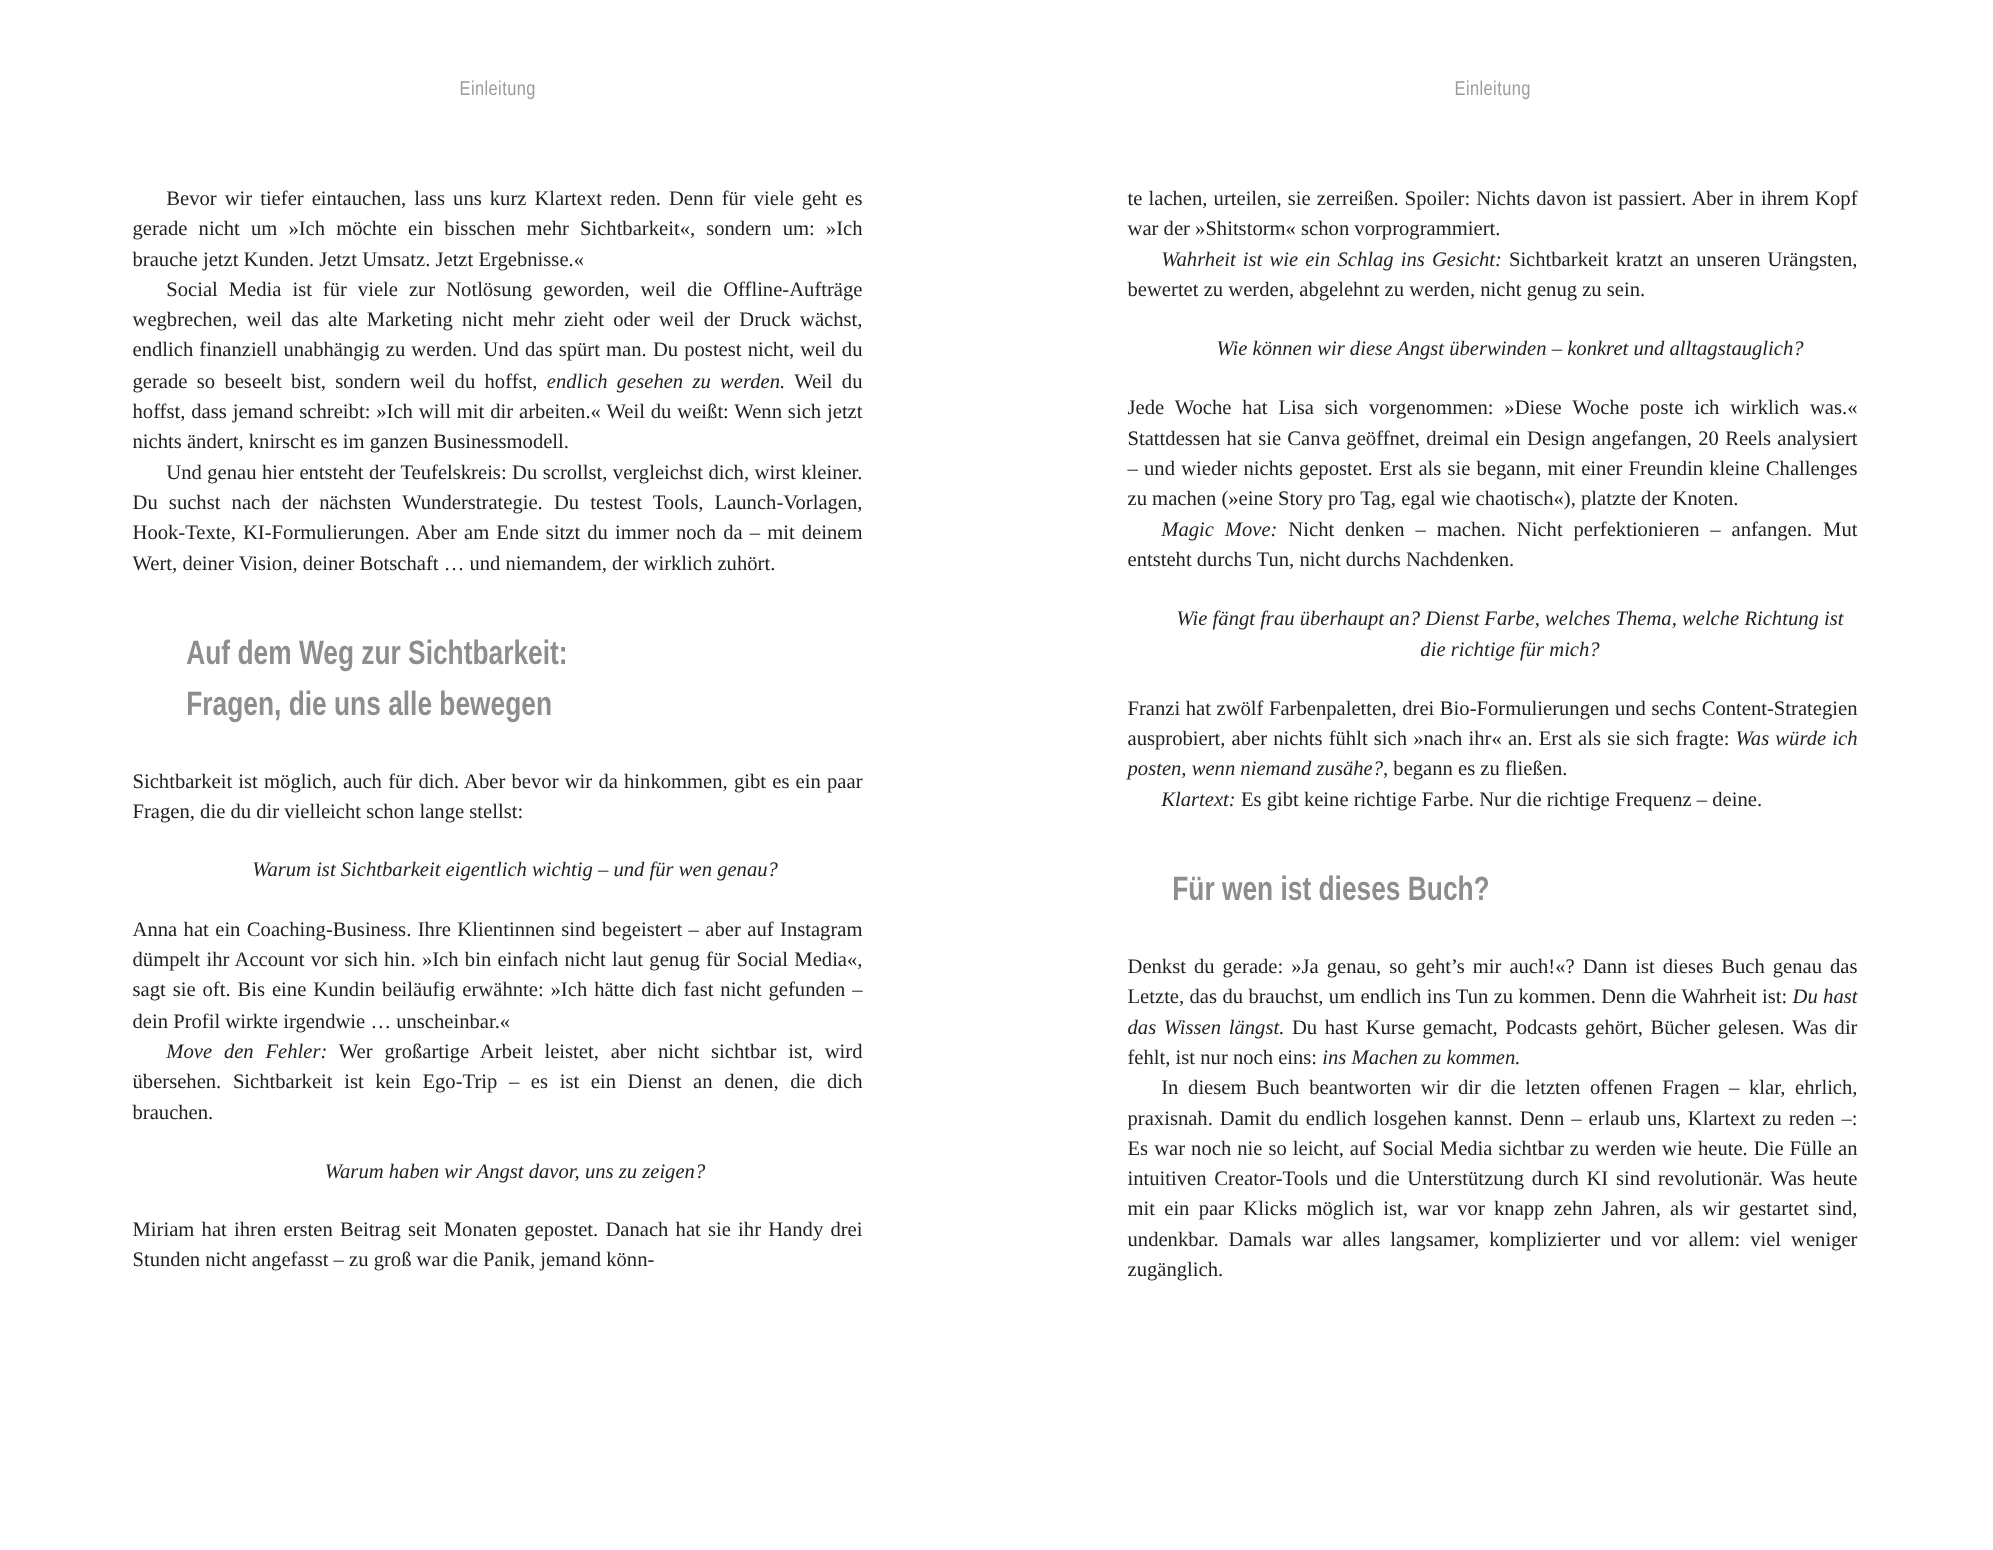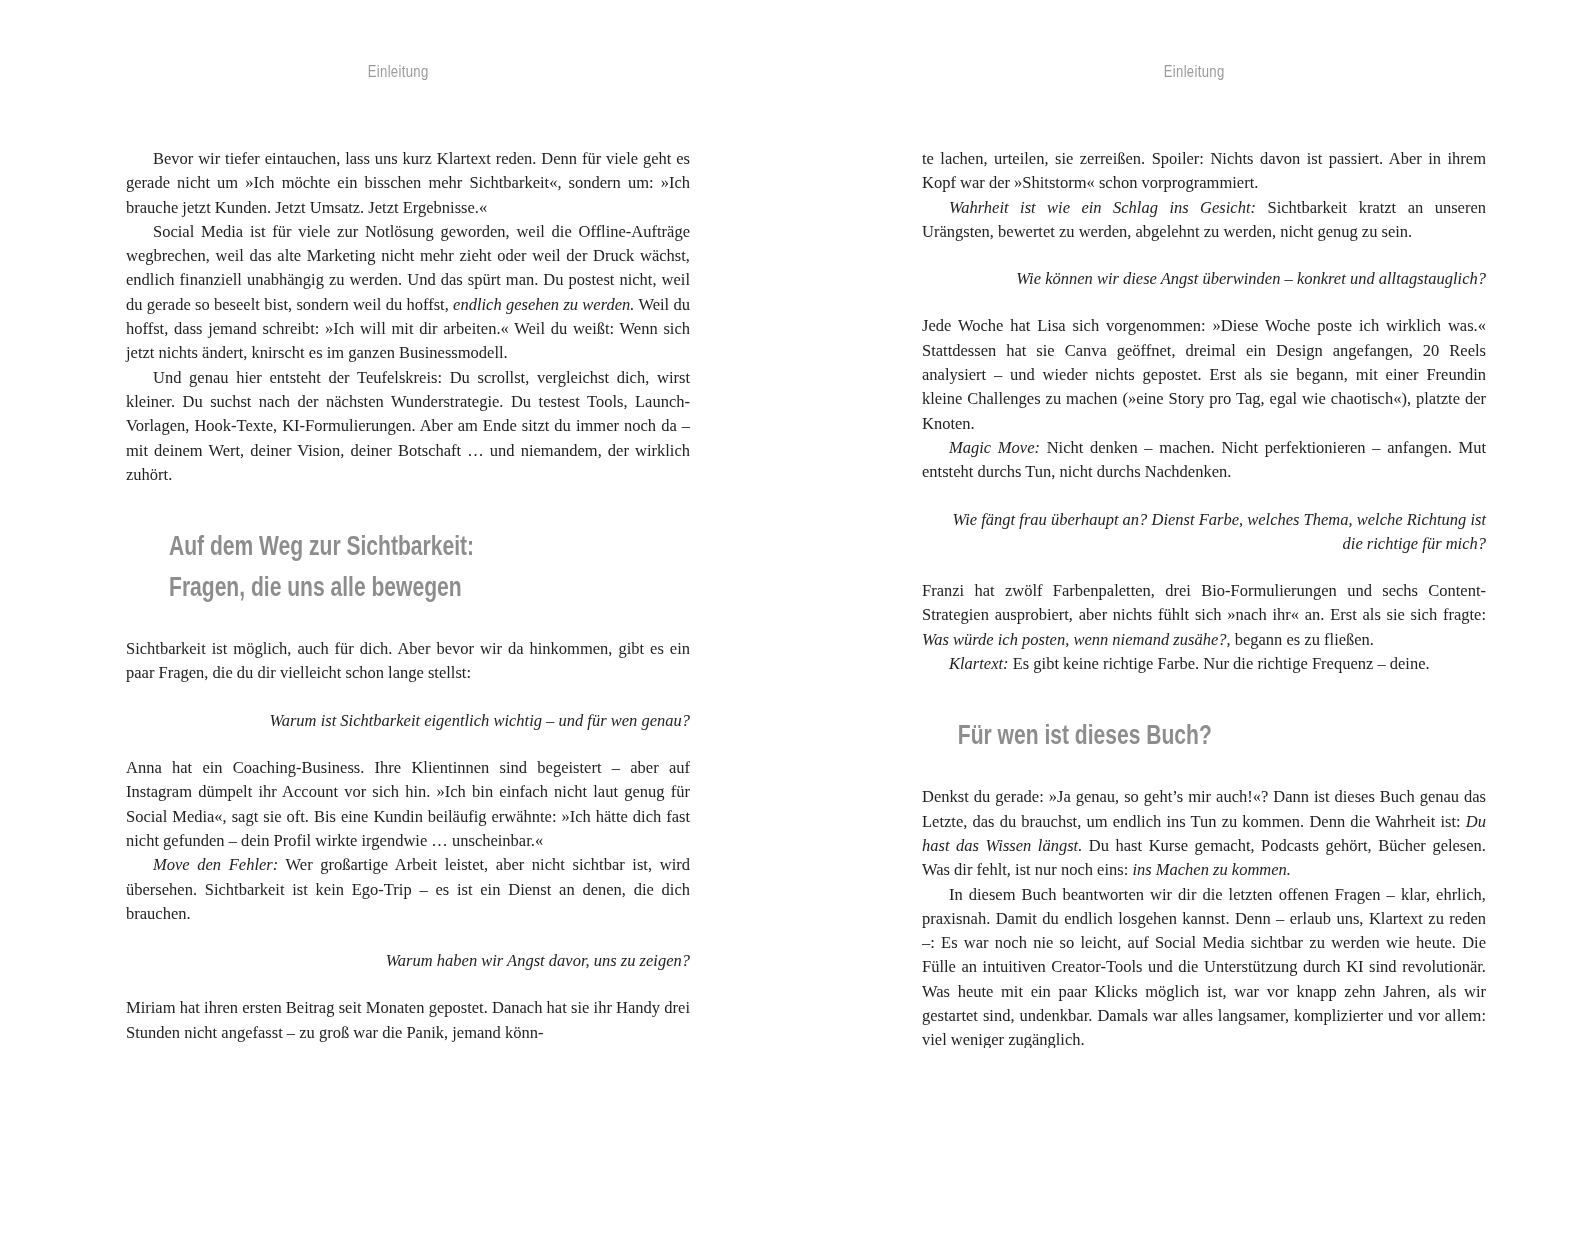--- a/index.html
+++ b/index.html
@@ -40,28 +40,27 @@
     white-space: nowrap;
     letter-spacing: 0.4px;
   }
 
   .page-body {
     margin-top: 66px;
     color: var(--body-text, #222222);
     font-size: 16.5px;
     line-height: 24.3px;
     text-align: justify;
-    margin-left: 20px;
   }
   .page-body p { margin: 0; }
   .page-body p.indent { text-indent: 27px; }
 
   .page-body p.question {
     font-style: italic;
-    text-align: right;
+    text-align: center;
     margin: 23px 0 23px 28px;
   }
 
   h2.section-heading {
     margin: 39px 0 29px 0;
     text-align: left;
     font-family: "Liberation Sans", "DejaVu Sans", sans-serif;
     font-weight: 700;
     font-size: 27px;
     line-height: 41px;

